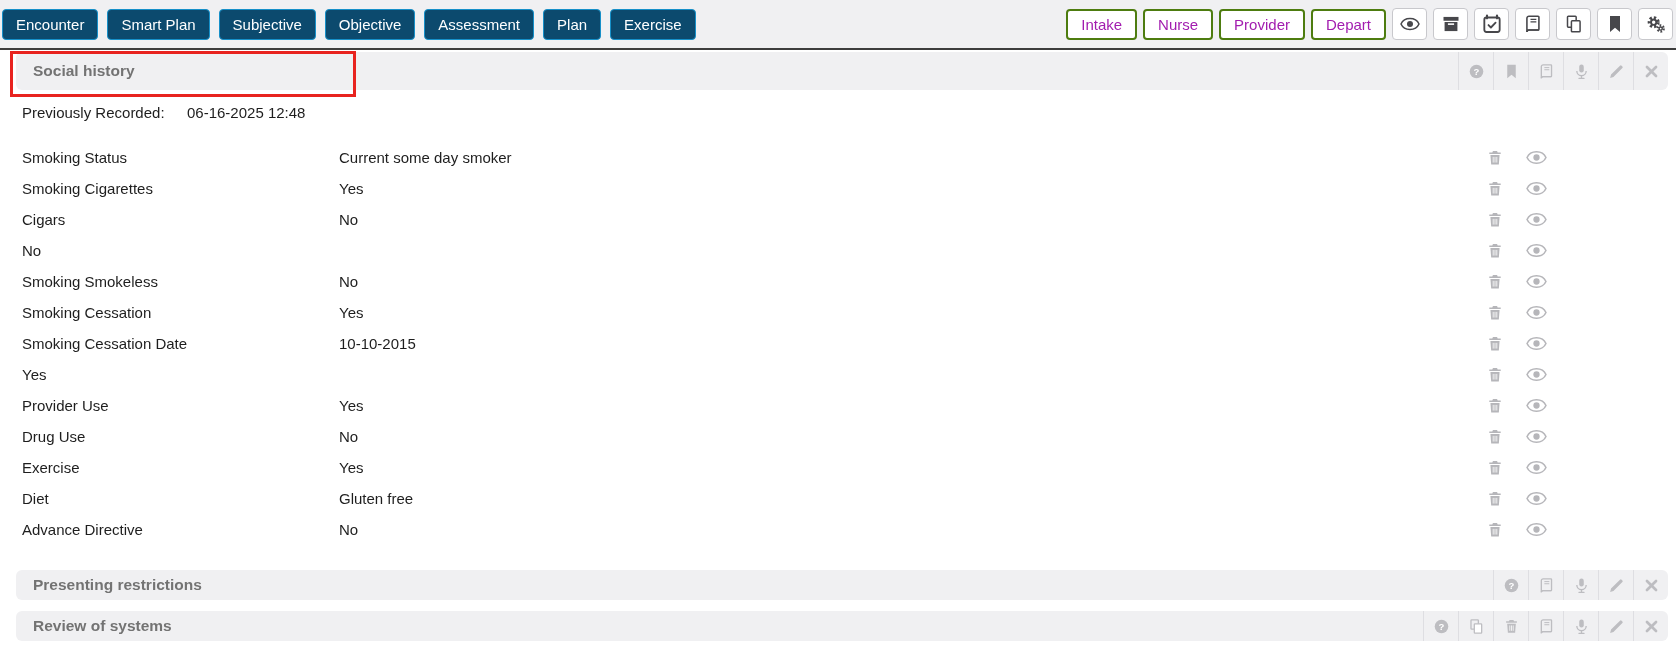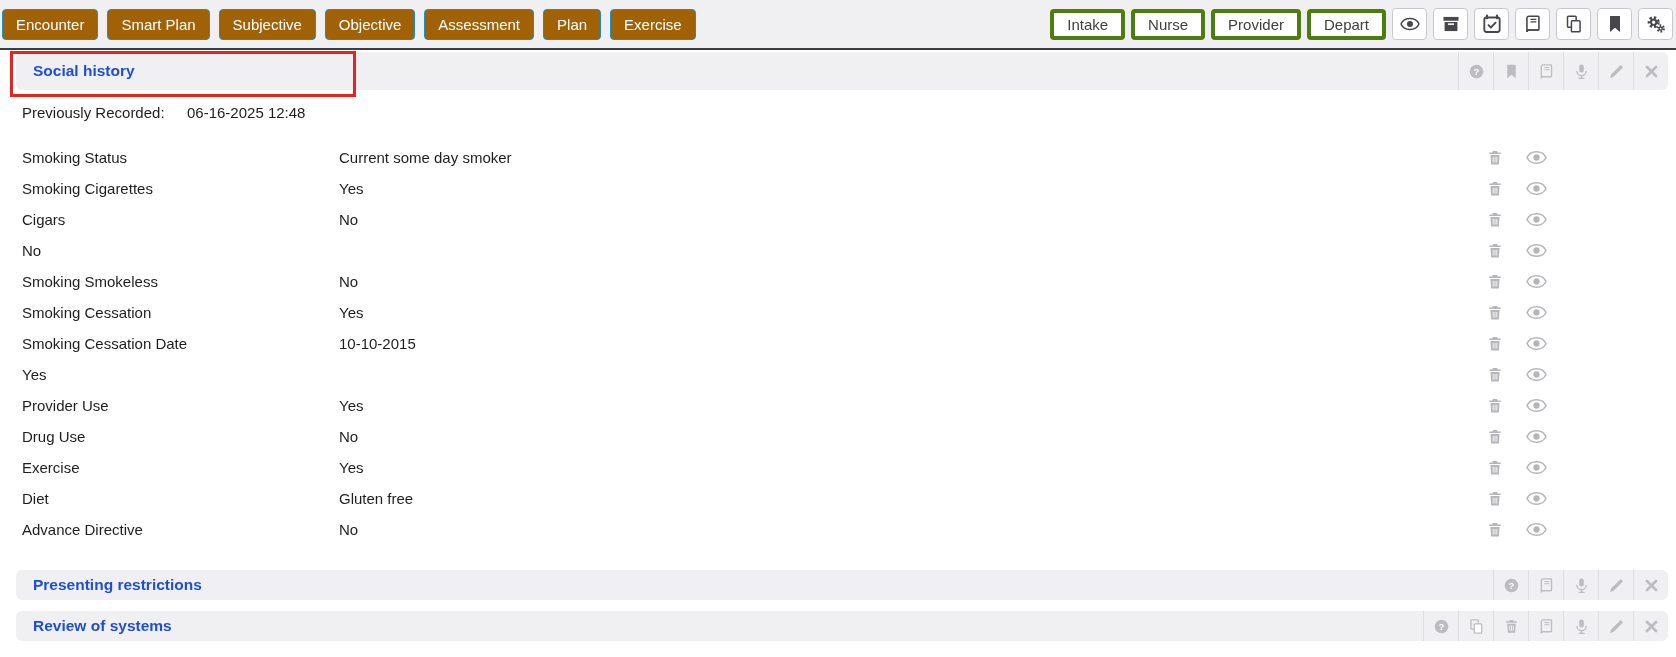--- a/index.html
+++ b/index.html
@@ -16,39 +16,39 @@
     display:flex; align-items:center; justify-content:space-between;
     padding:0 3px 0 2px;
   }
   .topbar-left  { display:flex; align-items:center; gap:9px; }
   .topbar-right { display:flex; align-items:center; gap:6px; }
   .btn {
     height:31px; border-radius:4px; font-family:inherit; font-size:15px;
     cursor:pointer; display:inline-flex; align-items:center; justify-content:center;
     padding:0 13px; white-space:nowrap;
   }
-  .btn.blue  { background:#a16207; border:1px solid #1690c9; color:#fff; }
-  .btn.white { background:#fff; border:4px solid #4d7c0f; color:#404040; }
+  .btn.blue  { background:#0c4a6e; border:1px solid #1690c9; color:#fff; }
+  .btn.white { background:#fff; border:2px solid #4d7c0f; color:#a21caf; }
   .icon-btn {
     width:35px; height:32px; background:#fff; border:1px solid #c8c8cc;
     border-radius:4px; color:#47474b; display:inline-flex;
     align-items:center; justify-content:center; cursor:pointer; padding:0;
   }
   .icon-btn .icon { width:20px; height:20px; }
 
   
   .section-bar {
     margin:0 8px 0 16px; background:#f0f0f2; border-radius:6px;
     display:flex; align-items:stretch; justify-content:space-between;
     padding-left:17px;
   }
   .section-bar.tall  { height:38px; margin-top:2px; }
   .section-bar.short { height:30px; }
   .section-title {
-    align-self:center; font-weight:bold; font-size:15.5px; color:#1d4ed8;
+    align-self:center; font-weight:bold; font-size:15.5px; color:#737373;
   }
   .section-tools { display:flex; align-items:stretch; }
   .tool-cell {
     width:35px; display:flex; align-items:center; justify-content:center;
     border-left:1px solid #dedee2; color:#bdbdc1; cursor:pointer;
   }
   .tool-cell .icon { width:17px; height:17px; }
 
   
   .red-outline {

